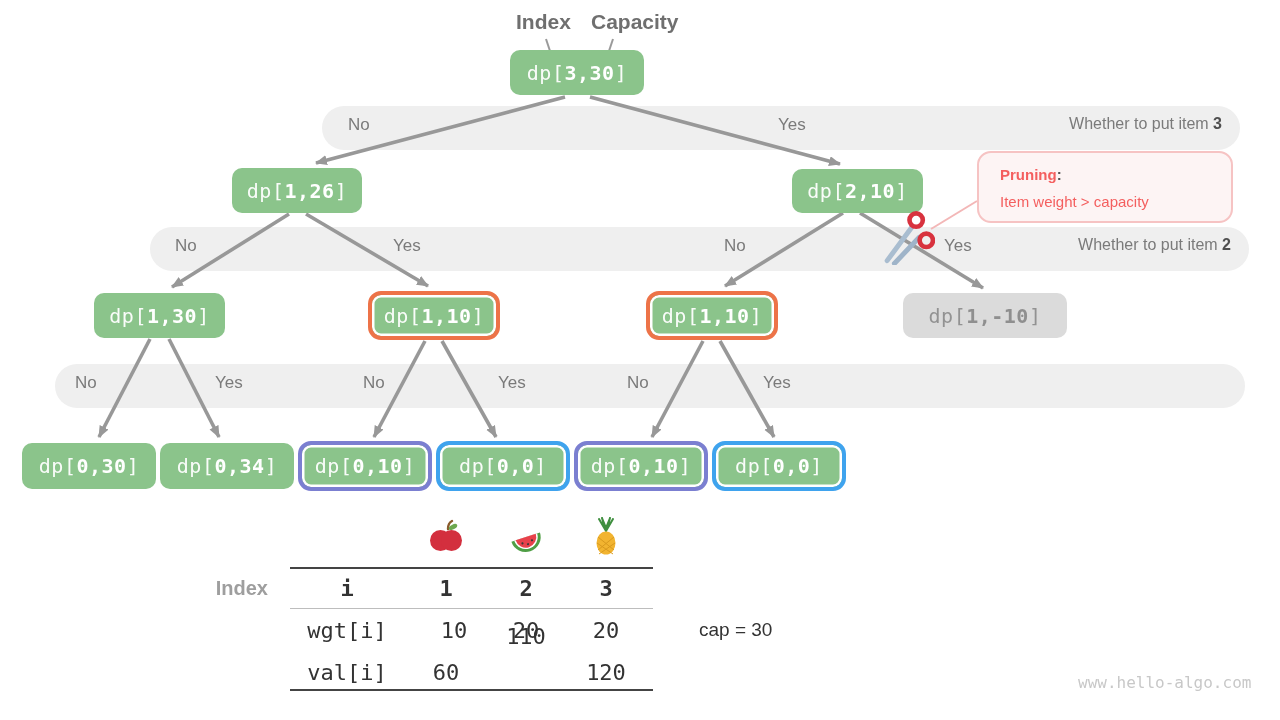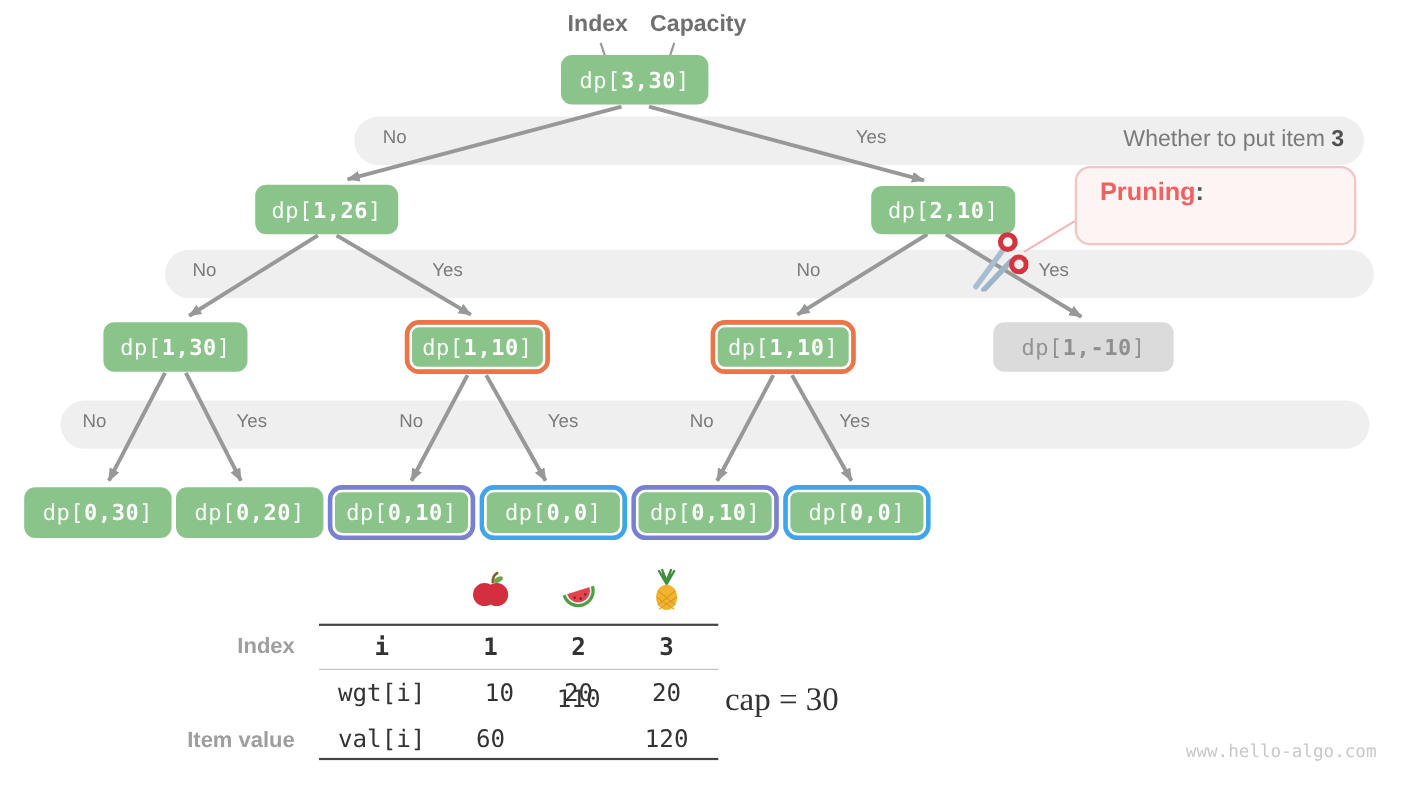--- a/index.html
+++ b/index.html
@@ -11,21 +11,21 @@
   }
   *{margin:0;padding:0;box-sizing:border-box}
   html,body{width:1280px;height:720px}
   body{font-family:"Liberation Sans",sans-serif;background:#ffffff;position:relative;overflow:hidden}
   .stage{position:absolute;left:0;top:0;width:1280px;height:720px}
   .layer{position:absolute;left:0;top:0;pointer-events:none}
 
   
   .band{position:absolute;height:44px;background:var(--band-bg);border-radius:22px;z-index:1}
   .band-label{position:absolute;top:9px;font-size:17px;color:var(--band-text);white-space:nowrap}
-  .band-q{position:absolute;top:9px;right:18px;font-size:21px;color:var(--band-text);white-space:nowrap}
+  .band-q{position:absolute;top:9px;right:18px;font-size:16px;color:var(--band-text);white-space:nowrap}
   .band-q b{color:var(--band-strong);font-weight:700}
 
   
   .node{position:absolute;display:flex;align-items:center;justify-content:center;
         background:var(--node-green);border-radius:10px;z-index:3;
         font-family:"DejaVu Sans Mono",monospace;font-size:20px;color:#ffffff;
         letter-spacing:.5px;white-space:nowrap}
   .node b{font-weight:700}
   .node .pre,.node .suf{font-weight:500;opacity:.95}
   .node--bordered{border-radius:13px;box-shadow:inset 0 0 0 2.5px #ffffff}
@@ -33,57 +33,58 @@
   .b-purple{border:4px solid var(--border-purple)}
   .b-blue{border:4px solid var(--border-blue)}
   .node--gray{background:var(--node-gray-bg);color:var(--node-gray-text)}
 
   
   .anno{position:absolute;top:10px;font-size:21px;font-weight:700;color:#6f6f6f;z-index:2}
 
   
   .callout{position:absolute;left:977px;top:151px;width:256px;height:72px;z-index:4;
            background:var(--red-bg);border:2px solid var(--red-border);border-radius:14px;
-           padding:8px 0 0 21px;line-height:27px;font-size:23px;white-space:nowrap}
+           padding:8px 0 0 21px;line-height:27px;font-size:15px;white-space:nowrap}
   .callout .t{color:var(--red);font-weight:700}
   .callout .c{color:#555555;font-weight:700}
   .callout .l2{color:var(--red);display:block}
 
   
   .rule{position:absolute;background:#444444;z-index:2}
   .rule--thin{background:#bdbdbd}
   .cell{position:absolute;transform:translateX(-50%);font-family:"DejaVu Sans Mono",monospace;
         font-size:22px;color:var(--ink);z-index:2;white-space:nowrap}
   .cell--bold{font-weight:700}
   .rowlab{position:absolute;width:268px;text-align:right;font-size:20px;font-weight:700;
           color:var(--label-gray);z-index:2;white-space:nowrap}
   .fruit{position:absolute;transform:translateX(-50%);z-index:2}
 
   .cap-label{position:absolute;left:699px;top:578px;font-size:21px;font-weight:700;color:var(--label-gray)}
-  .cap-code{position:absolute;left:659px;top:619px;font-family:Liberation Serif, serif;
-            font-size:30px;color:var(--ink)}
+  .cap-code{position:absolute;left:699px;top:619px;font-family:Liberation Sans, sans-serif;
+            font-size:19px;color:var(--ink)}
   .watermark{position:absolute;left:1078px;top:673px;font-family:"DejaVu Sans Mono",monospace;
              font-size:16px;color:var(--watermark)}
   .scissors{position:absolute;left:877px;top:207px;width:58px;height:58px;z-index:5}
 </style>
 </head>
 <body>
 
 <div class="stage">
 
   <div class="band" style="left:322px;top:106px;width:918px;">
     <span class="band-label" style="left:26px">No</span>
     <span class="band-label" style="left:456px">Yes</span>
     <span class="band-q"><span>Whether to put item </span><b>3</b></span>
   </div>
   <div class="band" style="left:150px;top:227px;width:1099px;">
     <span class="band-label" style="left:25px">No</span>
     <span class="band-label" style="left:243px">Yes</span>
     <span class="band-label" style="left:574px">No</span>
     <span class="band-label" style="left:794px">Yes</span>
+    <span class="band-q"><span>Whether to put item </span><b>2</b></span>
   </div>
   <div class="band" style="left:55px;top:364px;width:1190px;">
     <span class="band-label" style="left:20px">No</span>
     <span class="band-label" style="left:160px">Yes</span>
     <span class="band-label" style="left:308px">No</span>
     <span class="band-label" style="left:443px">Yes</span>
     <span class="band-label" style="left:572px">No</span>
     <span class="band-label" style="left:708px">Yes</span>
   </div>
 
@@ -152,21 +153,21 @@
       <b>1,-10</b>
       <span class="suf">]</span>
   </div>
   <div class="node" style="left:22px;top:443px;width:134px;height:46px">
     <span class="pre">dp[</span>
       <b>0,30</b>
       <span class="suf">]</span>
   </div>
   <div class="node" style="left:160px;top:443px;width:134px;height:46px">
     <span class="pre">dp[</span>
-      <b>0,20</b>
+      <b>0,34</b>
       <span class="suf">]</span>
   </div>
   <div class="node node--bordered b-purple" style="left:298px;top:441px;width:134px;height:50px">
     <span class="pre">dp[</span>
       <b>0,10</b>
       <span class="suf">]</span>
   </div>
   <div class="node node--bordered b-blue" style="left:436px;top:441px;width:134px;height:50px">
     <span class="pre">dp[</span>
       <b>0,0</b>
@@ -178,20 +179,21 @@
       <span class="suf">]</span>
   </div>
   <div class="node node--bordered b-blue" style="left:712px;top:441px;width:134px;height:50px">
     <span class="pre">dp[</span>
       <b>0,0</b>
       <span class="suf">]</span>
   </div>
 
   <div class="callout">
     <span class="t">Pruning</span><span class="c">:</span>
+    <span class="l2">Item weight &gt; capacity</span>
   </div>
 
   <svg class="scissors" viewBox="0 0 40 40">
     <g fill="none">
       <line x1="7" y1="37" x2="24" y2="14" stroke="#a9bdd0" stroke-width="3.4" stroke-linecap="round"></line>
       <line x1="12" y1="39" x2="29" y2="21" stroke="#9fb4c9" stroke-width="3.4" stroke-linecap="round"></line>
       <circle cx="27" cy="9" r="4.6" stroke="#d8323e" stroke-width="3.2"></circle>
       <circle cx="34" cy="23" r="4.6" stroke="#d8323e" stroke-width="3.2"></circle>
     </g>
   </svg>
@@ -227,21 +229,20 @@
         <line x1="26" y1="26" x2="10" y2="37"></line>
       </g>
     </svg>
   </span>
 
   <div class="rule" style="left:290px;top:567px;width:363px;height:2px"></div>
   <div class="rule rule--thin" style="left:290px;top:608px;width:363px;height:1px"></div>
   <div class="rule" style="left:290px;top:689px;width:363px;height:2px"></div>
 
   <div class="rowlab" style="left:0;top:577px">Index</div>
-  <div class="rowlab" style="left:0;top:662px">Item value</div>
 
   <span class="cell cell--bold" style="left:347px;top:576px">i</span>
   <span class="cell cell--bold" style="left:446px;top:576px">1</span>
   <span class="cell cell--bold" style="left:526px;top:576px">2</span>
   <span class="cell cell--bold" style="left:606px;top:576px">3</span>
 
   <span class="cell" style="left:347px;top:618px">wgt[i]</span>
   <span class="cell" style="left:454px;top:618px">10</span>
   <span class="cell" style="left:526px;top:618px">20</span>
   <span class="cell" style="left:606px;top:618px">20</span>

